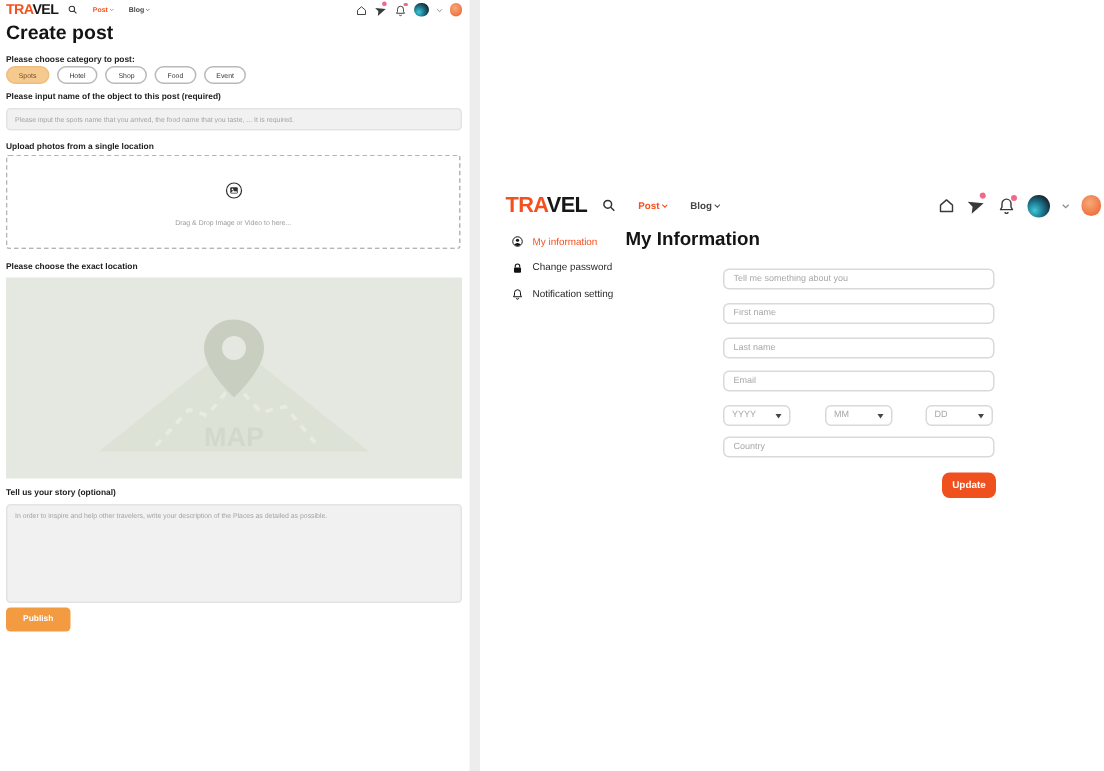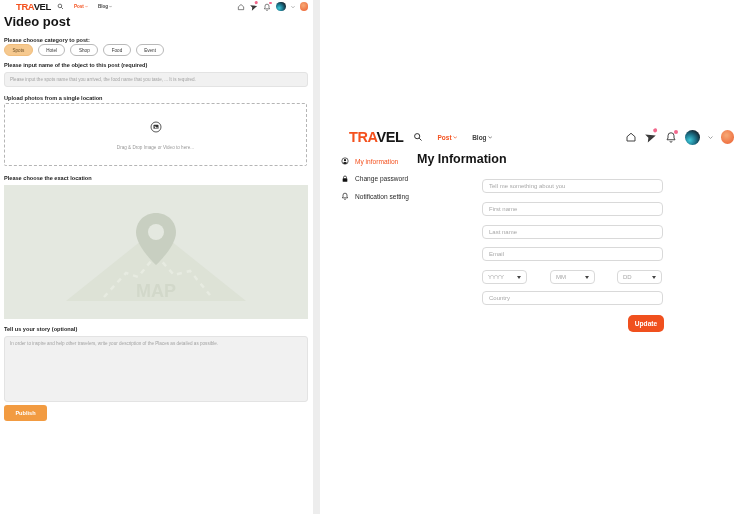--- a/index.html
+++ b/index.html
@@ -3,21 +3,21 @@
 <meta charset="utf-8">
 <style>
   * { margin:0; padding:0; box-sizing:border-box; }
   html,body { width:736px; height:514px; background:#fff; overflow:hidden;
               font-family:"Liberation Sans", sans-serif; }
   .abs { position:absolute; }
 
   
   .hdr { position:absolute; display:flex; align-items:center; }
   .hdr .logo { font-weight:800; letter-spacing:-0.4px; white-space:nowrap; }
-  .logo .tra { color:#f4511e;margin-left:12px; } .logo .vel { color:#171717;margin-top:16px; }
+  .logo .tra { color:#f4511e; } .logo .vel { color:#171717;margin-top:16px; }
   .hdr .navlink { display:flex; align-items:center; gap:1px; color:#444; font-weight:600; cursor:pointer; }
   .hdr .navlink.active { color:#f4511e; }
   .hdr-icons { margin-left:auto; display:flex; align-items:center; }
   .hicon { position:relative; display:inline-flex; align-items:center; justify-content:center; }
   .hicon svg { width:100%; height:100%; display:block; }
   .dot { position:absolute; border-radius:50%; background:#f2688c; }
   .avatar { border-radius:50%;
             background:radial-gradient(circle at 32% 68%, #3ec8d8 0%, #1b6f86 42%, #13222c 78%); }
   .ocirc { border-radius:50%;
            background:radial-gradient(circle at 42% 38%, #f6a471 8%, #ef7444 70%); }
@@ -135,21 +135,21 @@
     <span class="hicon avatar"></span>
     <span class="hicon chev">
       <svg viewBox="0 0 10 6" fill="none" stroke="#8a8a8a" stroke-width="1.6">
           <polyline points="1,1 5,5 9,1"></polyline>
         </svg>
     </span>
     <span class="hicon ocirc"></span>
   </span>
 </div>
 
-<div class="abs lp-title">Video post</div>
+<div class="abs lp-title">Create post</div>
 <div class="abs lp-label" style="top:37px">Please choose category to post:</div>
 
 <div class="abs chips">
   <span class="chip selected">Spots</span>
   <span class="chip">Hotel</span>
   <span class="chip">Shop</span>
   <span class="chip">Food</span>
   <span class="chip">Event</span>
 </div>
 

